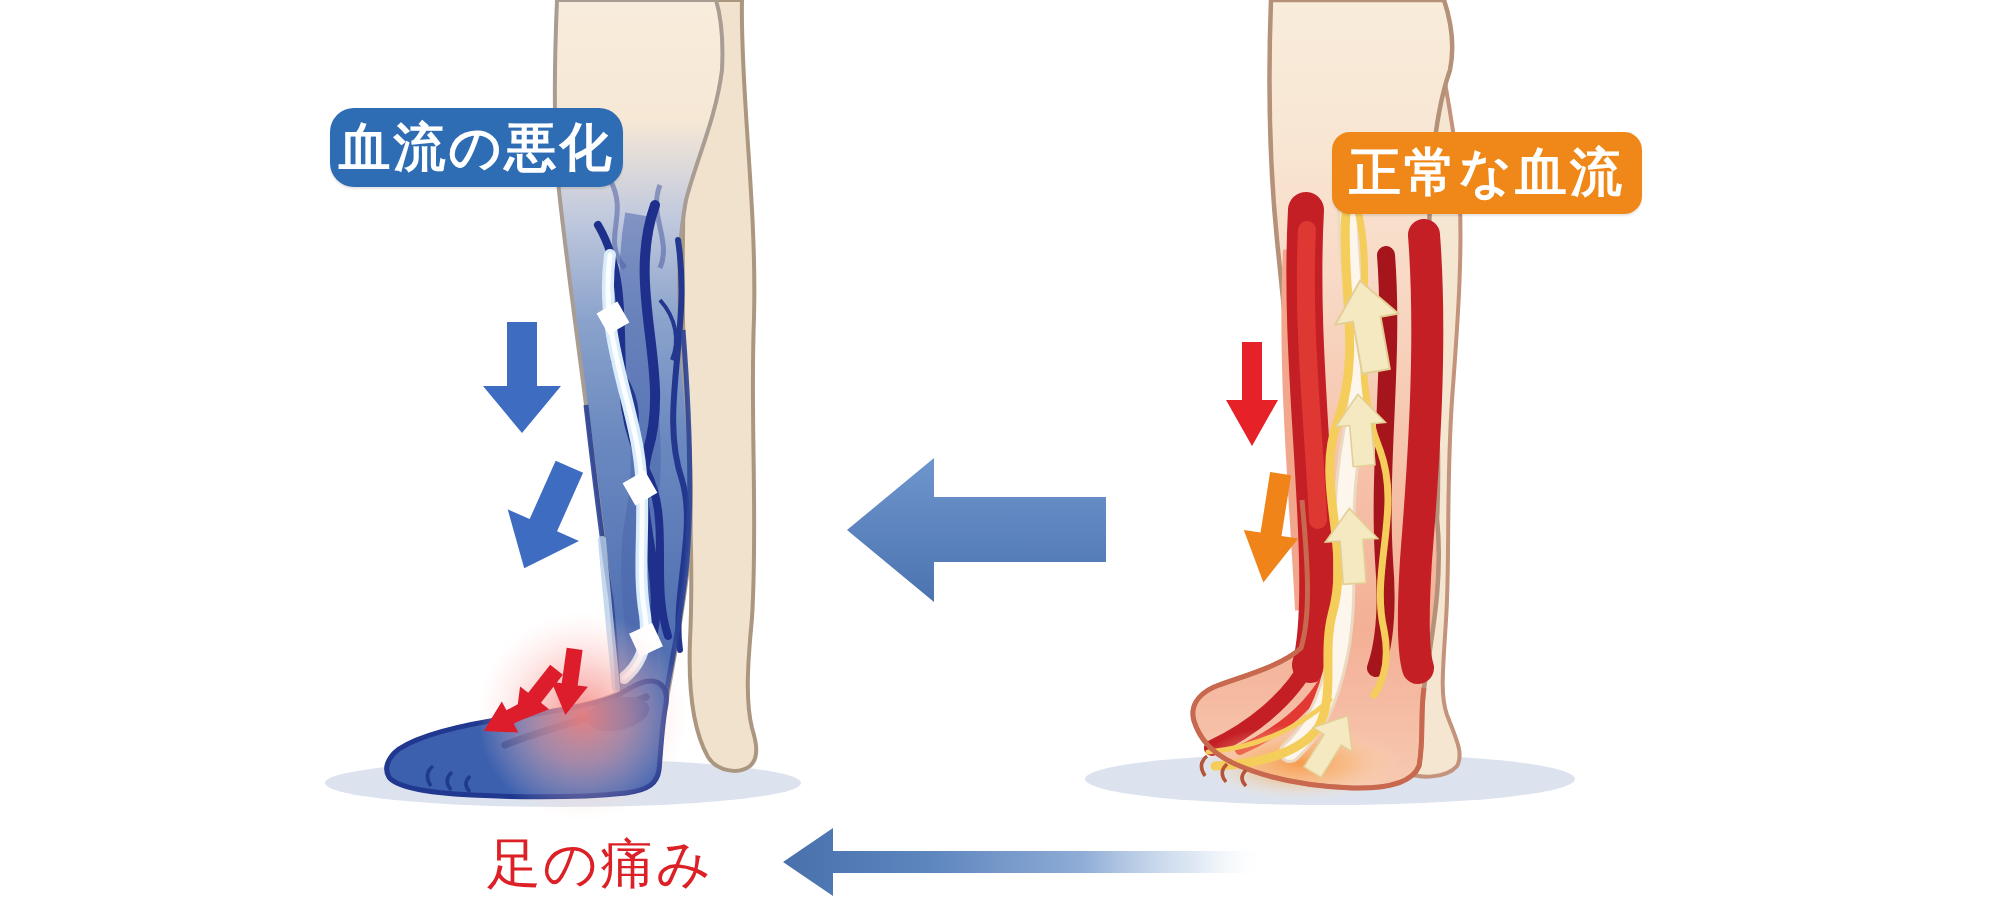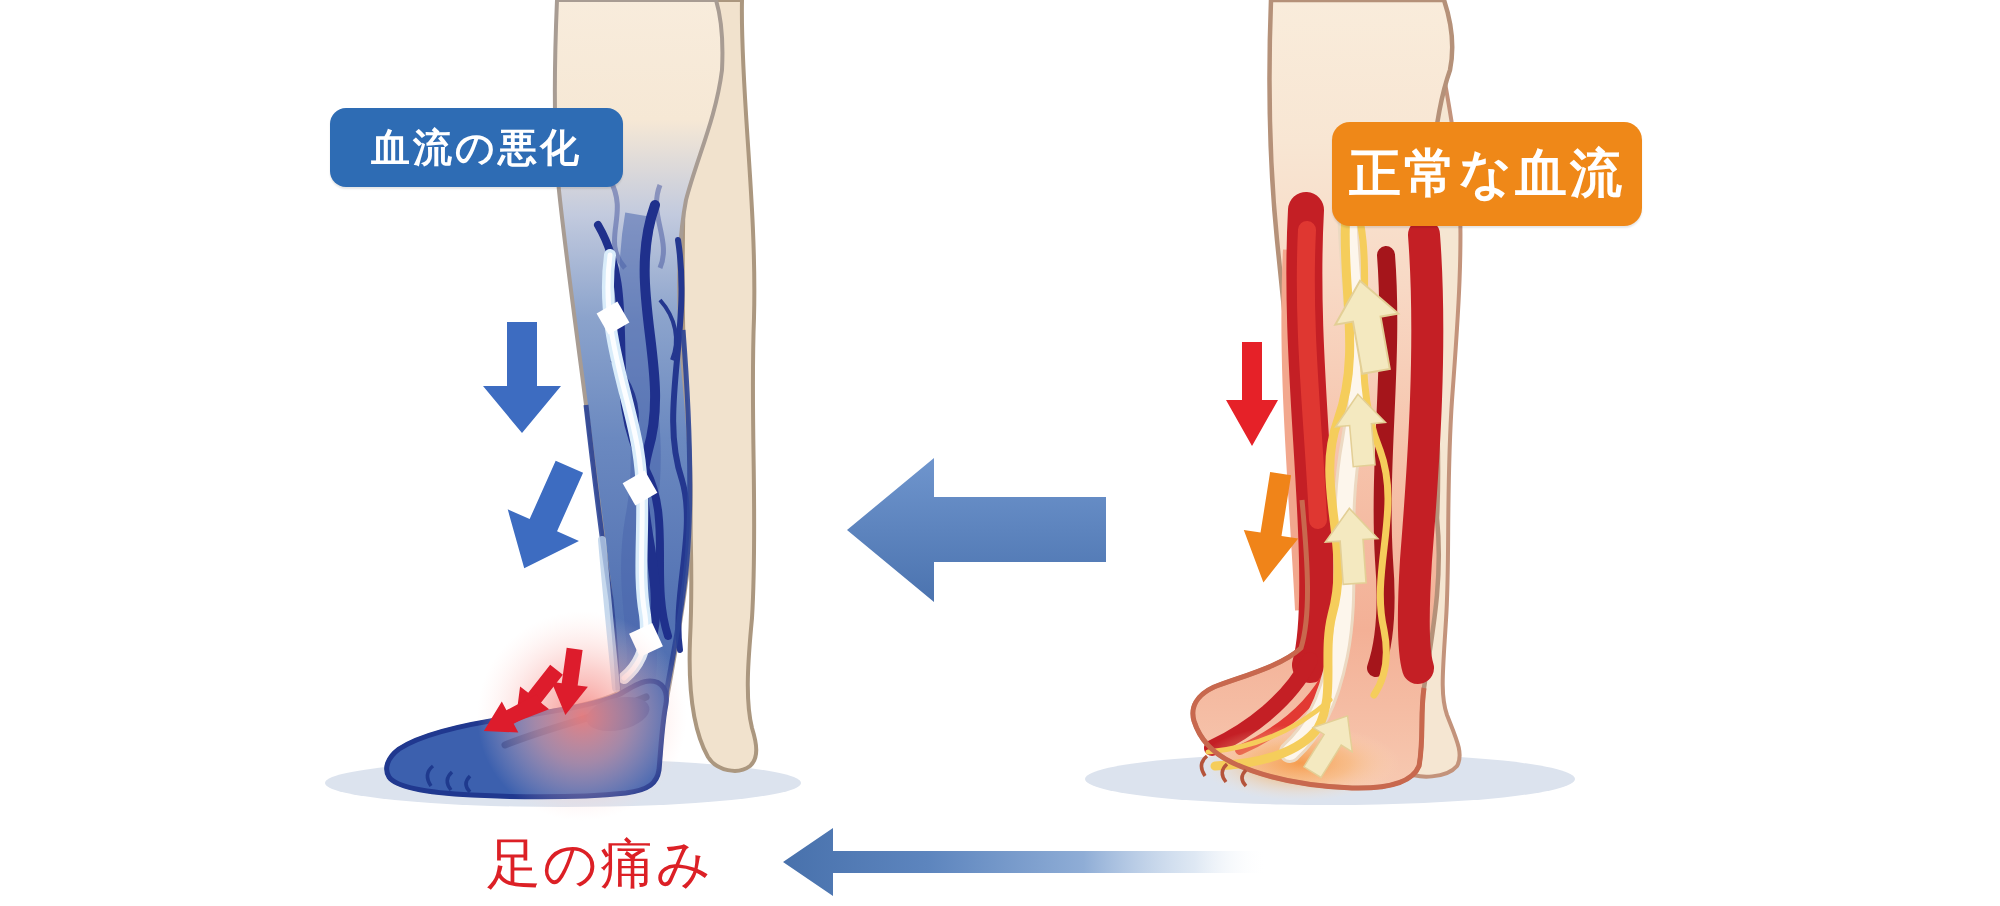--- a/index.html
+++ b/index.html
@@ -7,25 +7,25 @@
     position:relative;width:2000px;height:906px;background:#ffffff;overflow:hidden;
     font-family:"DejaVu Sans","Liberation Sans",sans-serif;
   }
   .stage svg{position:absolute;left:0;top:0;}
   .badge{
     position:absolute;display:flex;align-items:center;justify-content:center;
     color:#fff;font-weight:bold;letter-spacing:3px;
     box-shadow:0 2px 2px rgba(0,0,0,0.10);
   }
   .badge-blue{
-    left:330px;top:108px;width:293px;height:79px;border-radius:16px;
-    background:var(--left-badge-bg,#2e6cb4);font-size:39px;
+    left:330px;top:108px;width:293px;height:79px;border-radius:24px;
+    background:var(--left-badge-bg,#2e6cb4);font-size:52px;
   }
   .badge-orange{
-    left:1332px;top:122px;width:310px;height:104px;border-radius:18px;
+    left:1332px;top:132px;width:310px;height:82px;border-radius:18px;
     background:var(--right-badge-bg,#ef8818);font-size:52px;
   }
   .pain-text{
     position:absolute;left:420px;top:828px;width:360px;text-align:center;
     font-size:54px;font-weight:normal;letter-spacing:2px;
     color:var(--pain-text-color,#dc2026);
   }
 </style>
 </head>
 <body>

